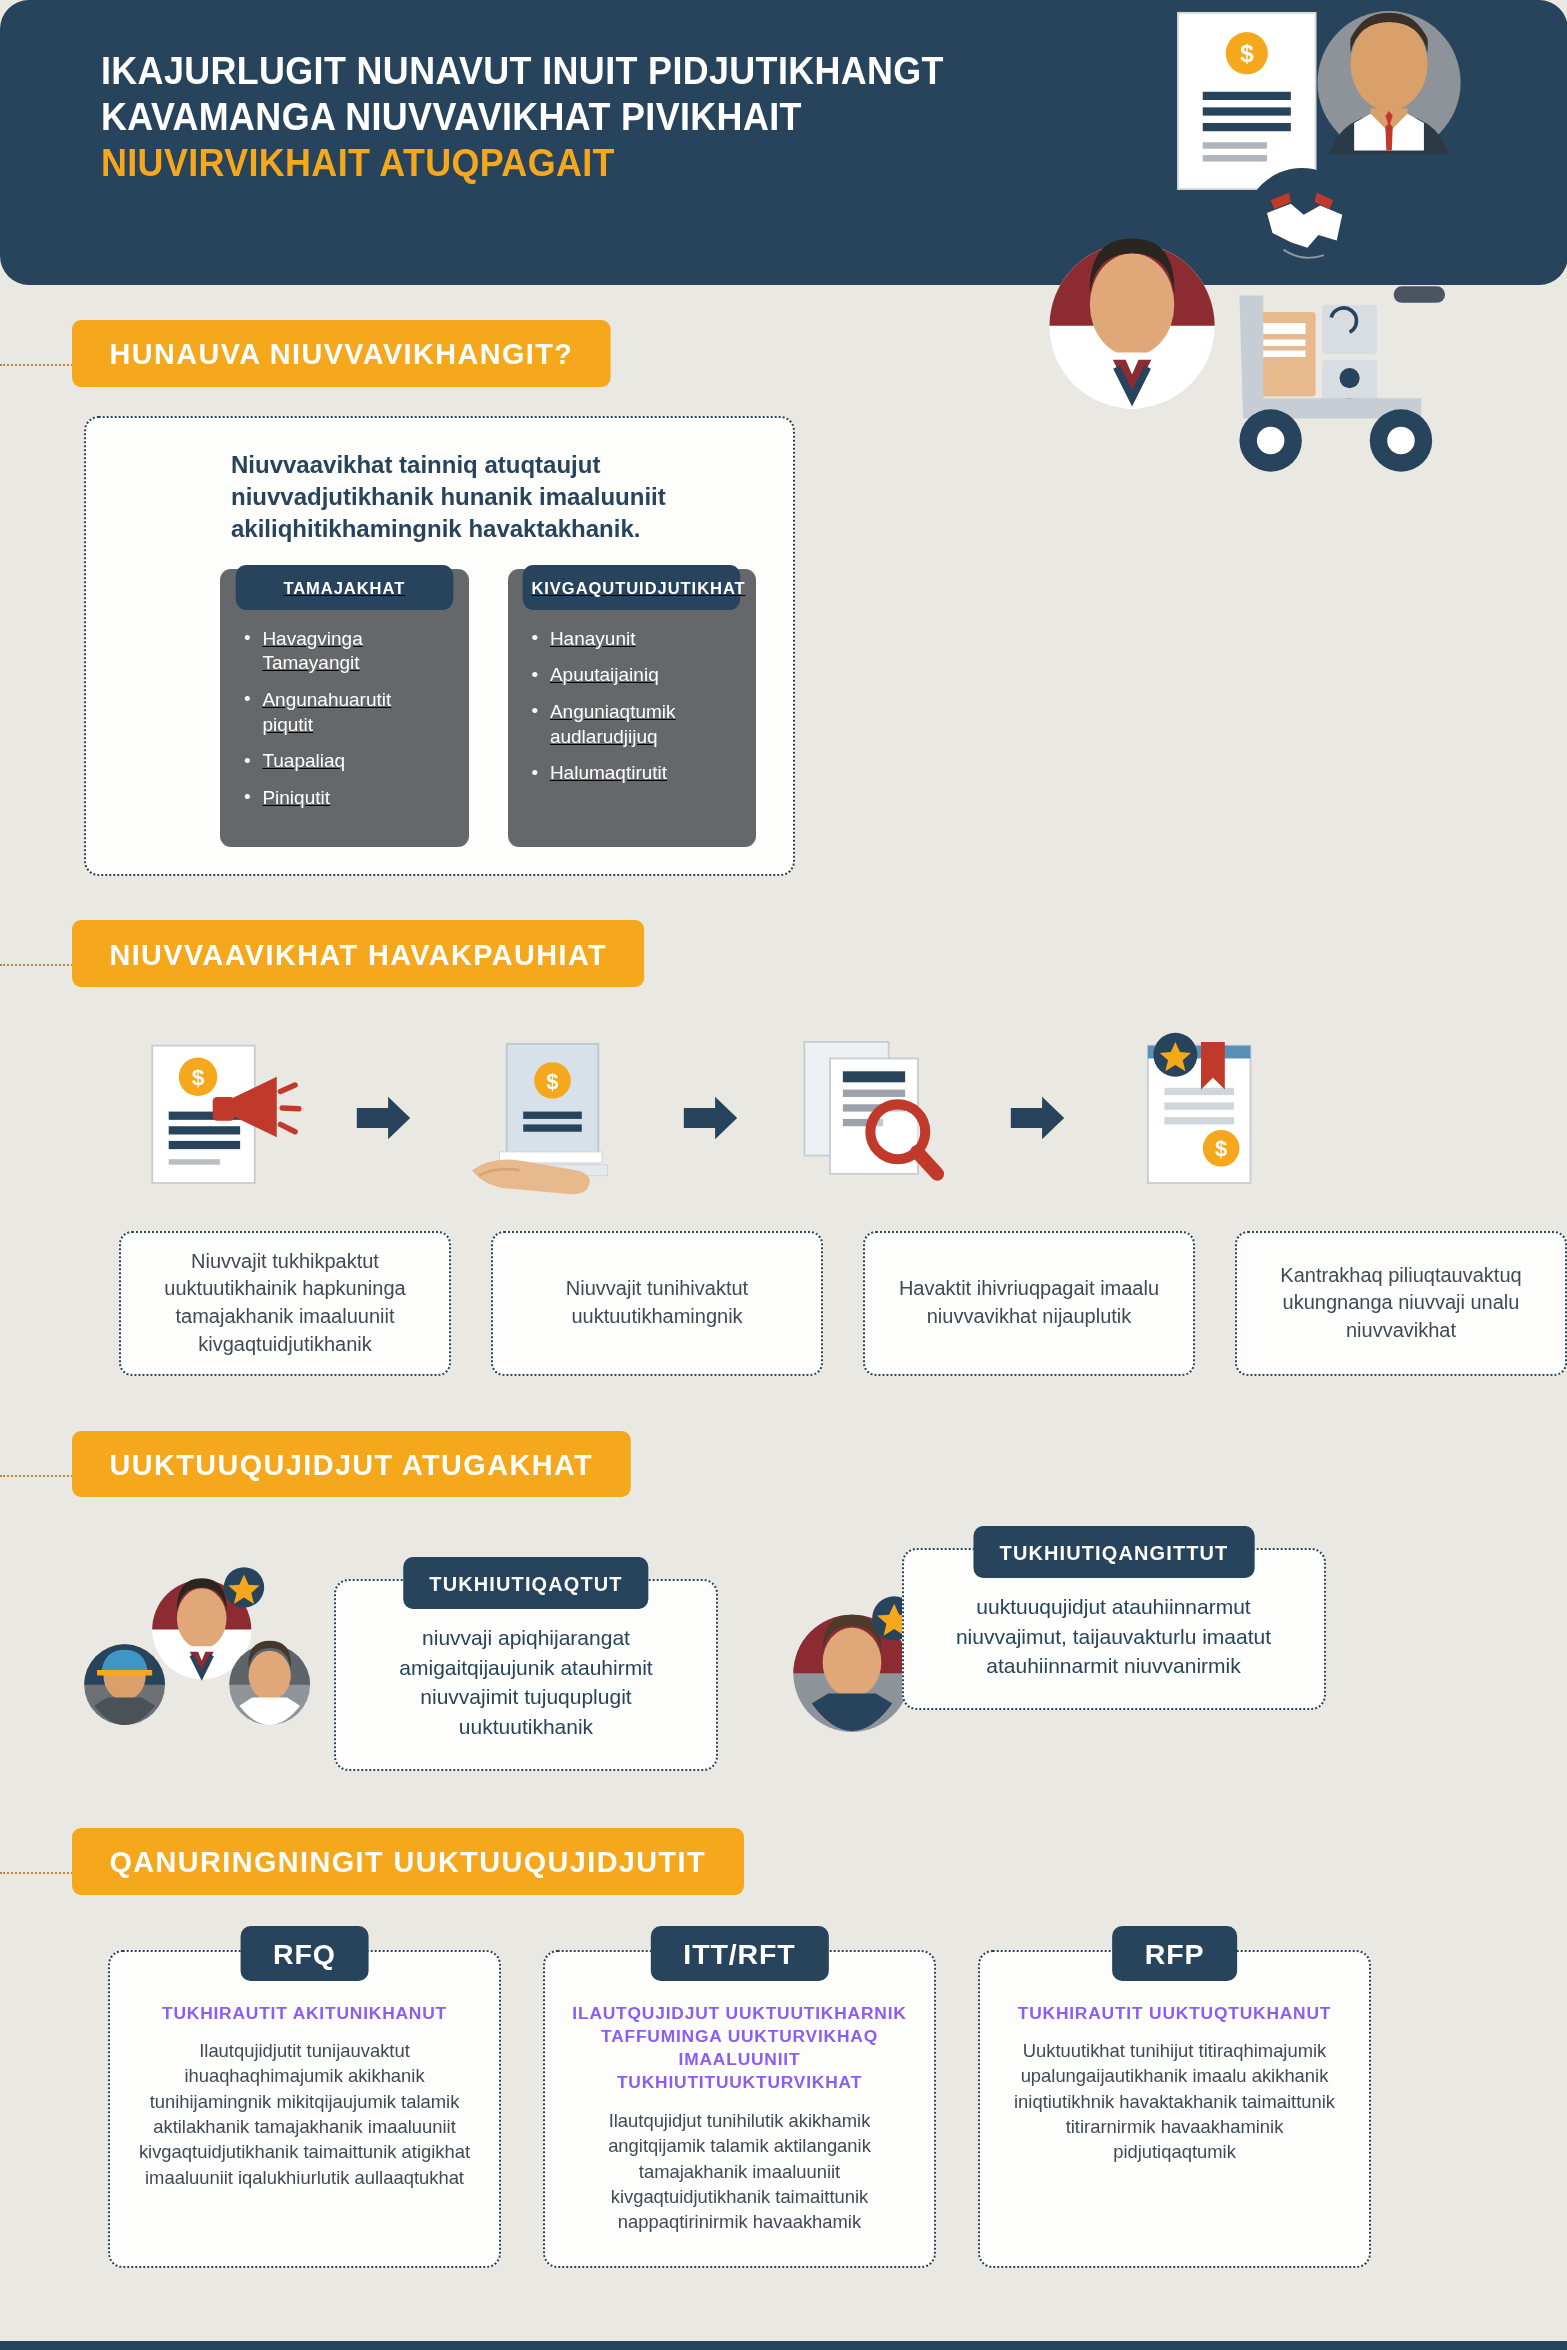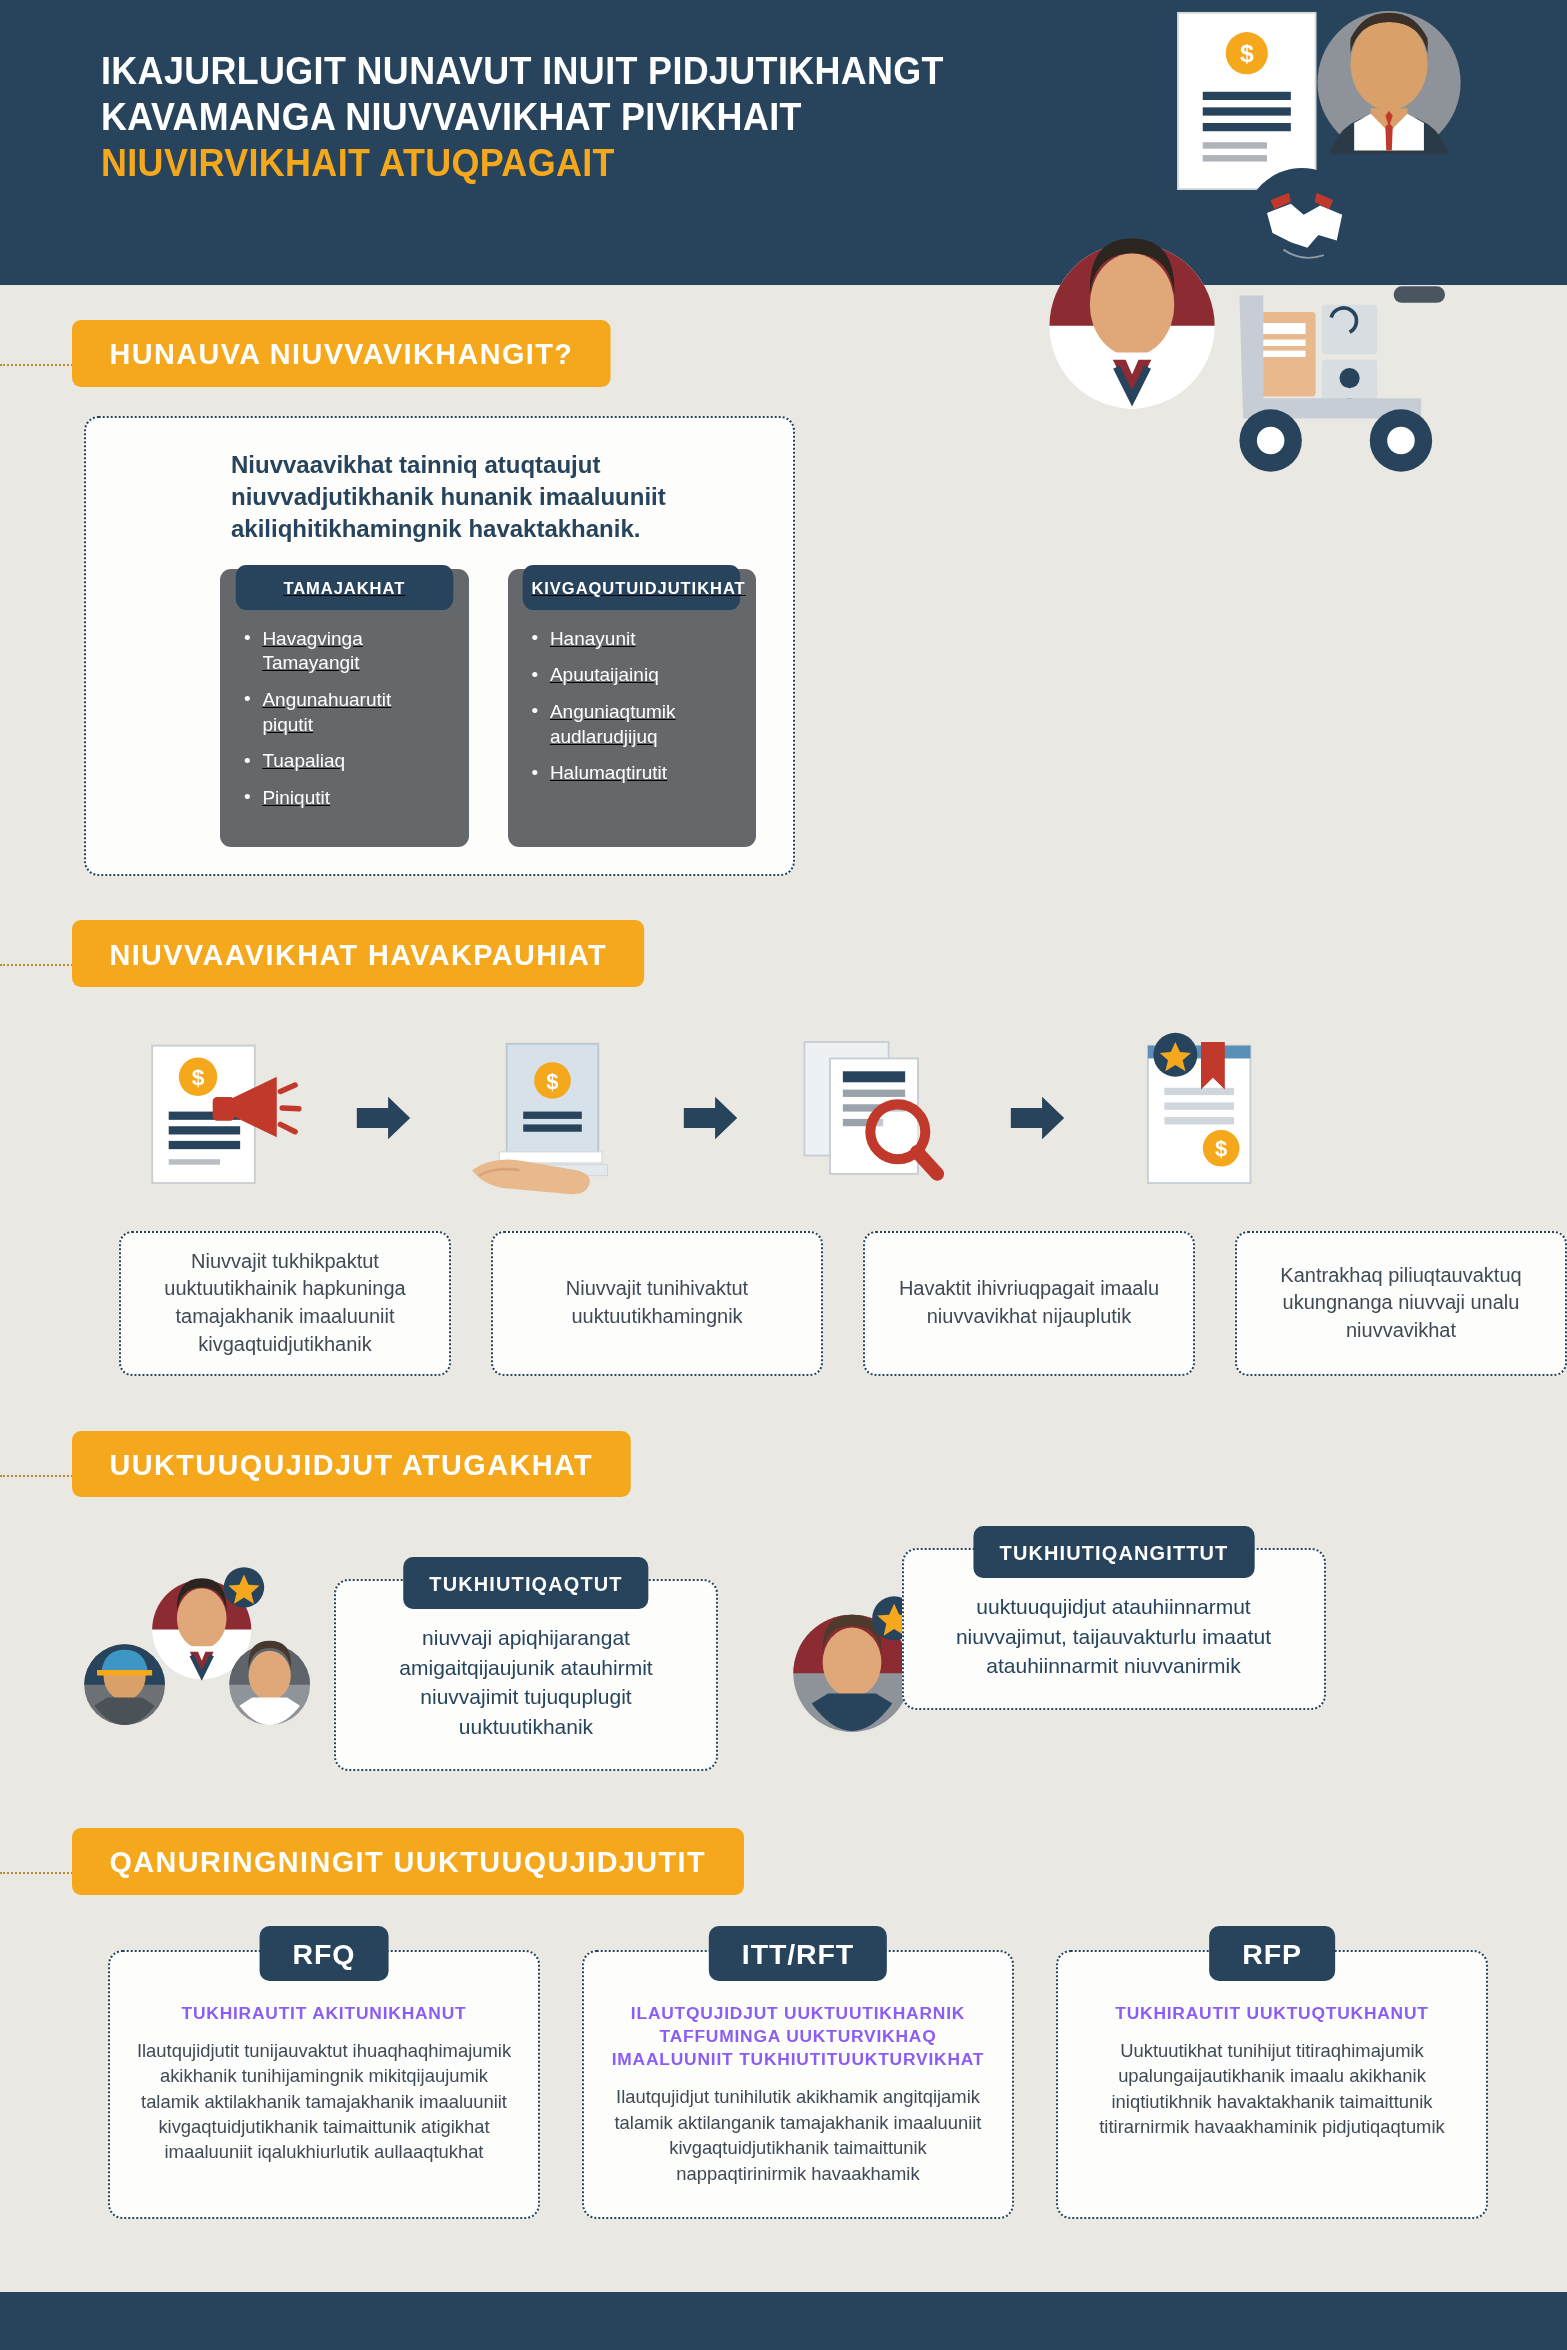--- a/index.html
+++ b/index.html
@@ -15,20 +15,21 @@
     background: #e9e8e2;
     overflow: hidden;
   }
 
   
   .header {
     position: relative;
     background: #27445c;
     padding: 48px 16px 44px 101px;
     min-height: 285px;
+    border-radius: 29px;
   }
   .header h1 {
     font-size: 39px;
     line-height: 1.18;
     letter-spacing: 0.4px;
     color: #ffffff;
     font-weight: 900;
     font-stretch: condensed;
     text-transform: uppercase;
     max-width: 1010px;
@@ -190,21 +191,21 @@
     letter-spacing: 1.2px;
     padding: 12px 27.5px 10px 27.5px;
     border-radius: 10px;
     white-space: nowrap;
   }
 
   
   .s4-wrap { padding-top: 57px; }
   .s4-row { display: flex; padding: 55px 0 64px 108px; gap: 42px; }
   .type-card {
-    width: 432px;
+    width: 393px;
     background: #fdfdfb;
     border: 2.8px dotted #27445c;
     border-radius: 14.7px;
     padding: 50px 24px 31px 24px;
     position: relative;
     text-align: center;
   }
   .type-tag {
     position: absolute;
     top: -26px; left: 50%;

